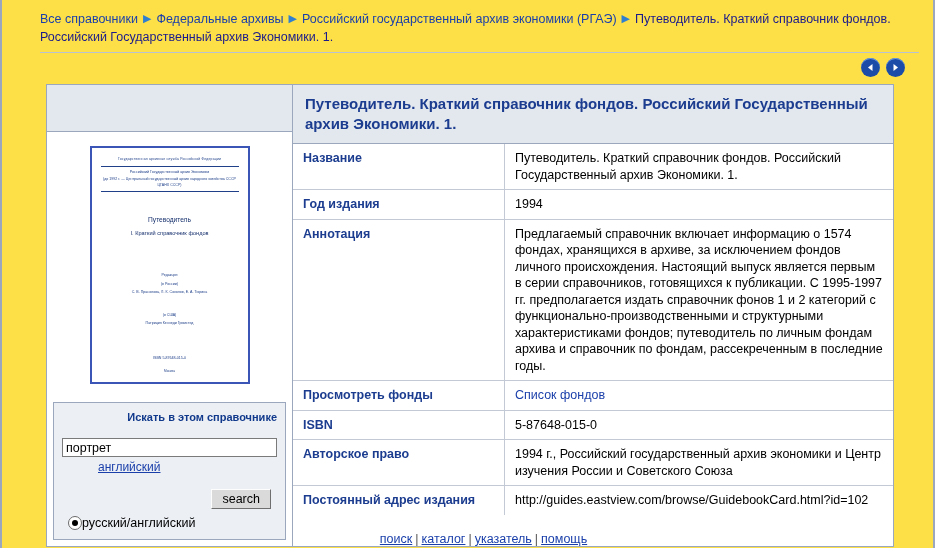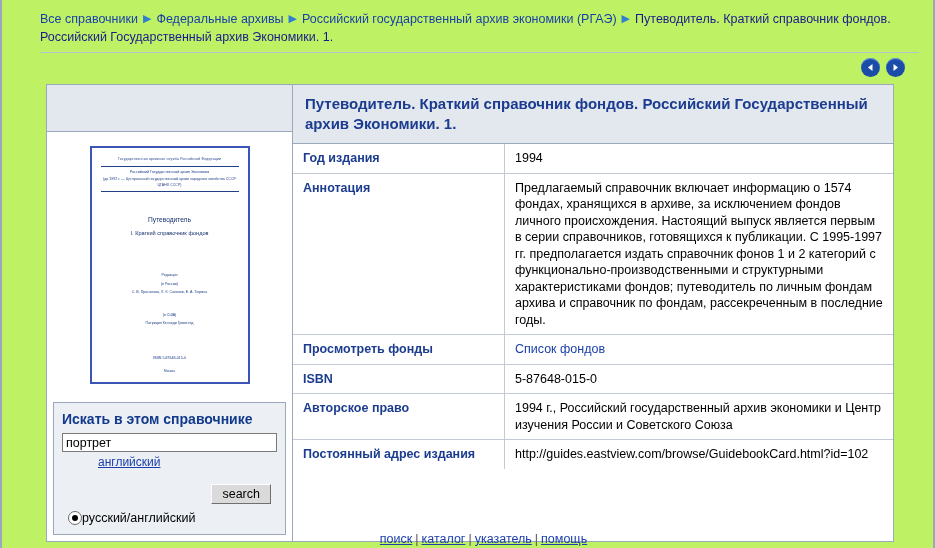--- a/index.html
+++ b/index.html
@@ -15,21 +15,21 @@
     color: #000000;
     overflow: hidden;
   }
   .page {
     position: relative;
     width: 935px;
     height: 548px;
     box-sizing: border-box;
     border-left: 2px solid #9aa7bd;
     border-right: 2px solid #9aa7bd;
-    background: #bef264;
+    background: #fde047;
   }
   
   .breadcrumb {
     padding: 10px 14px 4px 38px;
     font-size: 12.5px;
     line-height: 18px;
     color: #1a1a8c;
   }
   .breadcrumb a {
     color: #1a3faa;
@@ -135,40 +135,41 @@
   .cv-foot { margin-top: 8px; font-size: 3.2px; line-height: 1.7; }
 
   
   .search-panel {
     margin: 8px 6px 6px 6px;
     border: 1px solid #9aa7bd;
     background: #eceff4;
     padding: 6px 8px 8px 8px;
   }
   .search-title {
-    text-align: left;
+    text-align: right;
     color: #123a8c;
-    font-size: 14px;
+    font-size: 11px;
     font-weight: bold;
     padding: 2px 0 6px 0;
   }
   .search-row {
     display: flex;
     justify-content: center;
   }
   .search-input {
     width: 215px;
     height: 19px;
     border: 1px solid #7a7a7a;
     box-sizing: border-box;
     font-family: "Liberation Sans", sans-serif;
     font-size: 12.5px;
     padding: 1px 3px;
     background: #ffffff;
     color: #000;
+    margin-top: 9px;
   }
   .kb-row {
     padding: 3px 0 0 36px;
   }
   .kb-link {
     color: #1a3faa;
     font-size: 12px;
     text-decoration: underline;
     cursor: pointer;
   }
@@ -348,20 +349,24 @@
       </div>
 
       <div class="right-col">
         <div class="right-head">
           <h1>Путеводитель. Краткий справочник фондов. Российский Государственный архив Экономики. 1.</h1>
         </div>
 
         <table class="meta">
           <tbody>
             <tr>
+              <td class="lbl">Название</td>
+              <td class="val">Путеводитель. Краткий справочник фондов. Российский Государственный архив Экономики. 1.</td>
+            </tr>
+            <tr>
               <td class="lbl">Год издания</td>
               <td class="val">1994</td>
             </tr>
             <tr>
               <td class="lbl">Аннотация</td>
               <td class="val">Предлагаемый справочник включает информацию о 1574 фондах, хранящихся в архиве, за исключением фондов личного происхождения. Настоящий выпуск является первым в серии справочников, готовящихся к публикации. С 1995-1997 гг. предполагается издать справочник фонов 1 и 2 категорий с функционально-производственными и структурными характеристиками фондов; путеводитель по личным фондам архива и справочник по фондам, рассекреченным в последние годы.</td>
             </tr>
             <tr>
               <td class="lbl">Просмотреть фонды</td>
               <td class="val"><span class="vlink">Список фондов</span></td>

